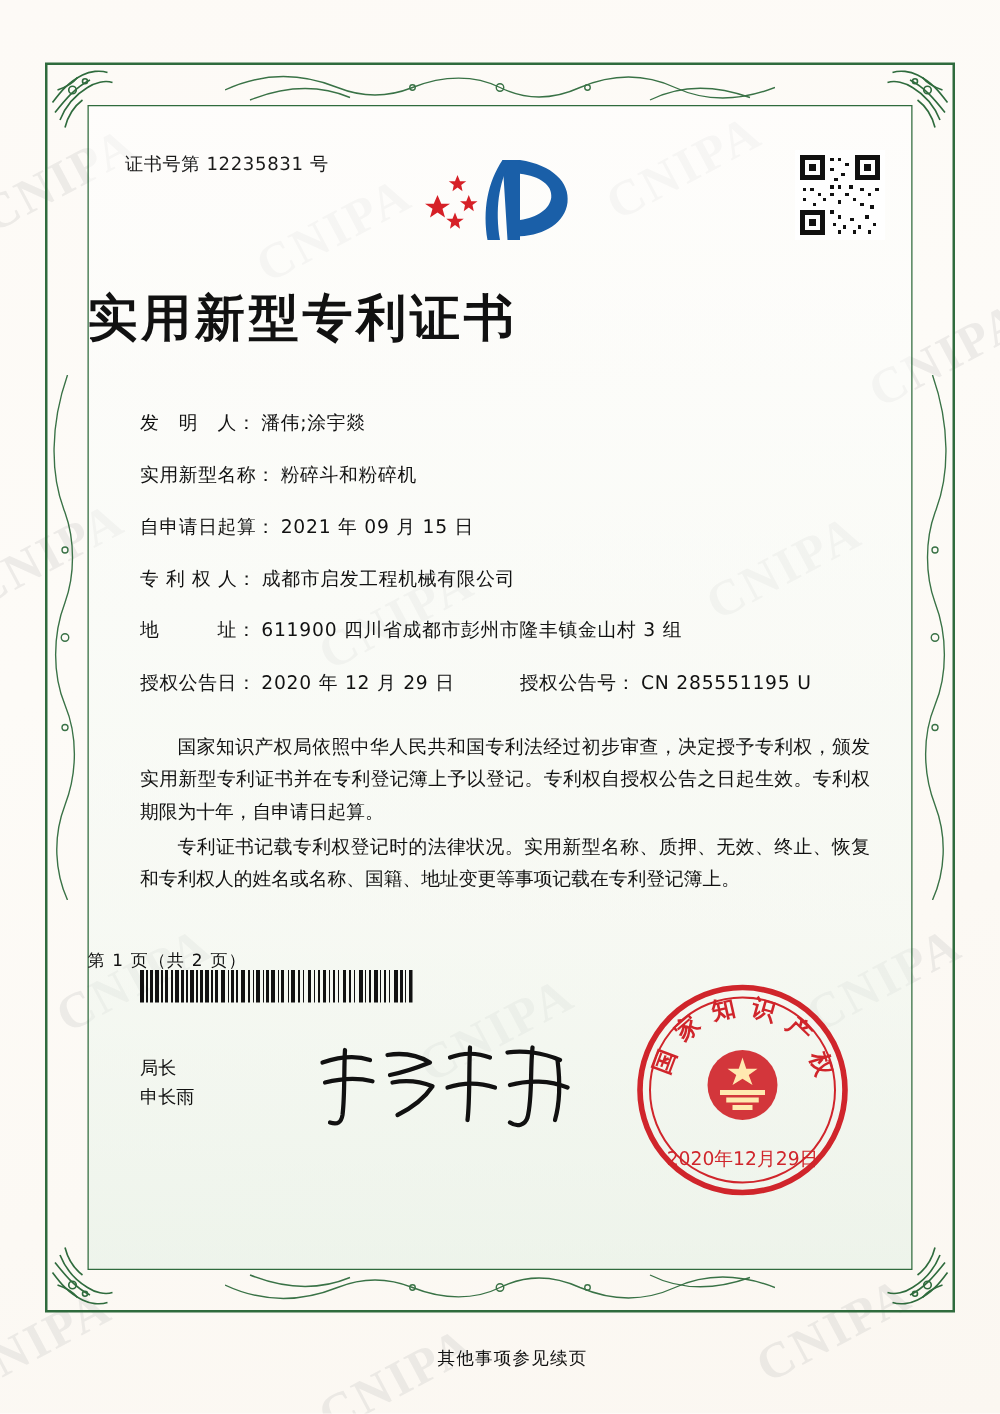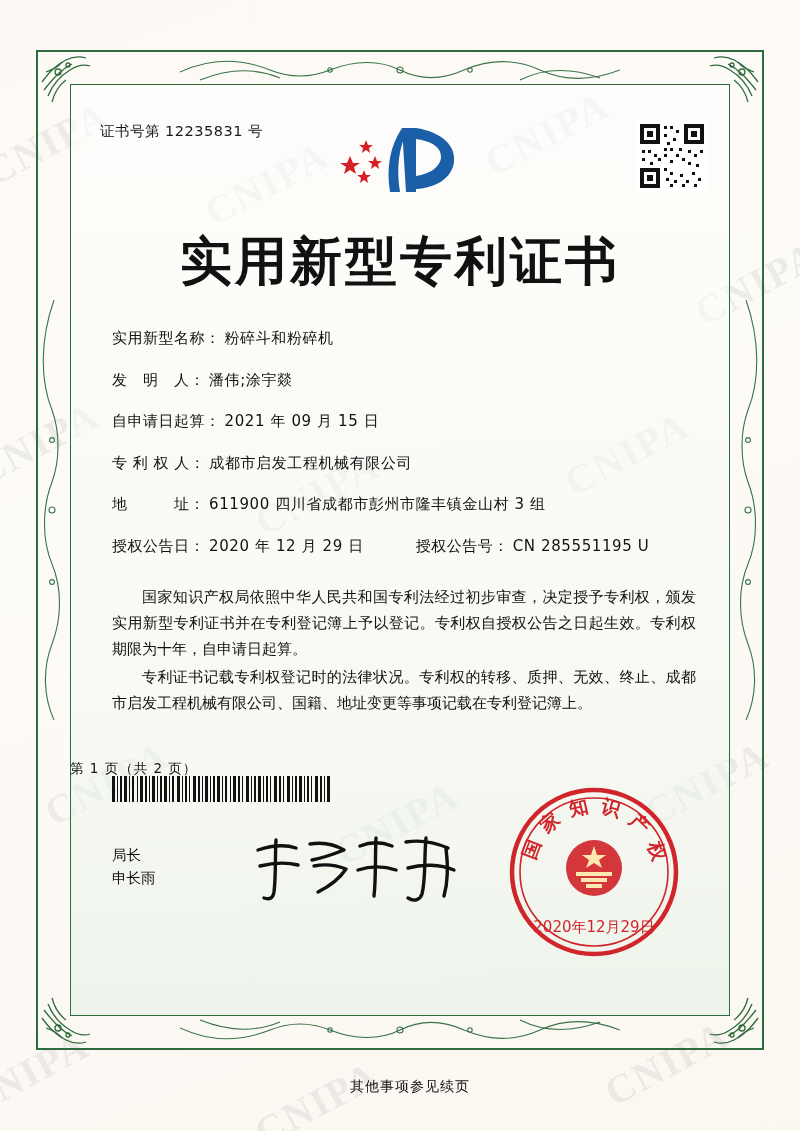--- a/index.html
+++ b/index.html
@@ -105,22 +105,21 @@
   .qr {
     position: absolute;
     right: 22px; top: 36px;
     width: 72px; height: 72px;
   }
   .qr svg { width:100%; height:100%; display:block; }
 
   .title {
     position: absolute;
     left: 0; right: 0; top: 143px;
-    text-align: center;
-    font-size: 52px;
+    font-size: 40px;
     font-weight: 700;
     color: #111;
     letter-spacing: 3px;
     font-family: "DejaVu Sans", "Liberation Sans", sans-serif;
   }
 
   .fields {
     position: absolute;
     left: 42px; top: 245px;
     right: 30px;
@@ -384,26 +383,26 @@
           <rect x="58" y="64" width="3" height="3"></rect>
             <rect x="34" y="64" width="3" height="3"></rect>
         </g>
       </svg>
     </div>
 
     <div class="title">实用新型专利证书</div>
 
     <div class="fields">
       <div class="field">
+        <span class="f-label">发　明　人：</span>
+        <span class="f-value">潘伟;涂宇燚</span>
+      </div>
+      <div class="field">
         <span class="f-label">实用新型名称：</span>
         <span class="f-value">粉碎斗和粉碎机</span>
-      </div>
-      <div class="field">
-        <span class="f-label">发　明　人：</span>
-        <span class="f-value">潘伟;涂宇燚</span>
       </div>
       <div class="field">
         <span class="f-label">自申请日起算：</span>
         <span class="f-value">2021 年 09 月 15 日</span>
       </div>
       <div class="field">
         <span class="f-label">专 利 权 人：</span>
         <span class="f-value">成都市启发工程机械有限公司</span>
       </div>
       <div class="field">
@@ -413,21 +412,21 @@
       <div class="field inline-two">
         <span class="f-label">授权公告日：</span>
         <span class="f-value">2020 年 12 月 29 日</span>
         <span class="f-second-label">授权公告号：</span>
         <span class="f-value">CN 285551195 U</span>
       </div>
     </div>
 
     <div class="paragraphs">
       <p>国家知识产权局依照中华人民共和国专利法经过初步审查，决定授予专利权，颁发实用新型专利证书并在专利登记簿上予以登记。专利权自授权公告之日起生效。专利权期限为十年，自申请日起算。</p>
-      <p>专利证书记载专利权登记时的法律状况。专利权的转移、质押、无效、终止、成都市启发工程机械有限公司、国籍、地址变更等事项记载在专利登记簿上。</p>
+      <p>专利证书记载专利权登记时的法律状况。实用新型名称、质押、无效、终止、恢复和专利权人的姓名或名称、国籍、地址变更等事项记载在专利登记簿上。</p>
     </div>
 
     <div class="barcode">
       <svg viewBox="0 0 218 26" shape-rendering="crispEdges">
         <g fill="#111">
           <rect x="0" y="0" width="3" height="26"></rect>
             <rect x="5" y="0" width="1" height="26"></rect>
           <rect x="8" y="0" width="2" height="26"></rect>
             <rect x="12" y="0" width="3" height="26"></rect>
           <rect x="17" y="0" width="1" height="26"></rect>

